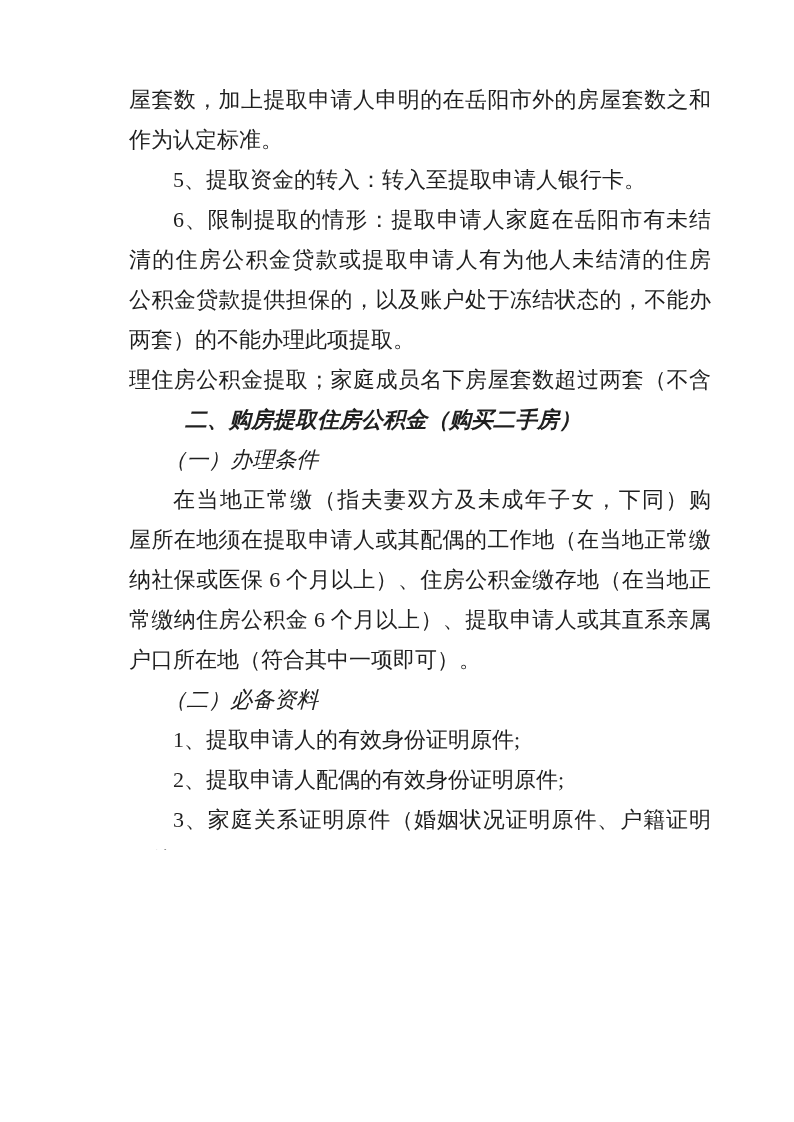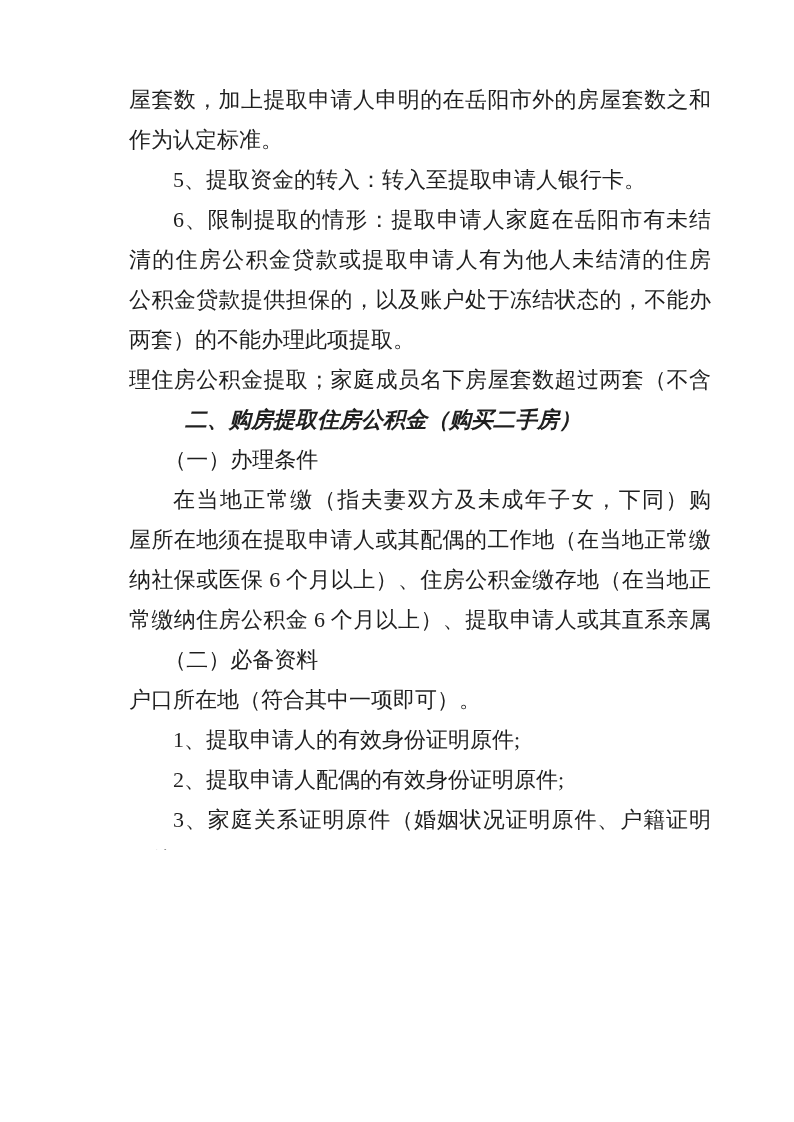--- a/index.html
+++ b/index.html
@@ -33,21 +33,21 @@
   }
   
   .line.fill {
     text-align: justify;
     text-align-last: justify;
     text-justify: inter-character;
   }
   
   .line.pi { text-indent: 2em; }
   
-  .line.pp { text-indent: 1.6em; }
+  .line.pp { text-indent: 1.6em; font-style: italic; }
   
   .line.h  { font-weight: bold; text-indent: 2.55em; font-style: italic; }
   .footer {
     position: absolute;
     left: 0;
     right: 0;
     top: 1016px;
     text-align: right;
     font-family: "DejaVu Sans", "Liberation Sans", sans-serif;
     font-size: 13px;
@@ -69,21 +69,21 @@
       <div class="line p fill">清的住房公积金贷款或提取申请人有为他人未结清的住房</div>
       <div class="line p fill">公积金贷款提供担保的，以及账户处于冻结状态的，不能办</div>
       <div class="line p">两套）的不能办理此项提取。</div>
       <div class="line p fill">理住房公积金提取；家庭成员名下房屋套数超过两套（不含</div>
       <div class="line h">二、购房提取住房公积金（购买二手房）</div>
       <div class="line pp">（一）办理条件</div>
       <div class="line pi fill">在当地正常缴（指夫妻双方及未成年子女，下同）购</div>
       <div class="line p fill">屋所在地须在提取申请人或其配偶的工作地（在当地正常缴</div>
       <div class="line p fill">纳社保或医保 6 个月以上）、住房公积金缴存地（在当地正</div>
       <div class="line p fill">常缴纳住房公积金 6 个月以上）、提取申请人或其直系亲属</div>
+      <div class="line p">户口所在地（符合其中一项即可）。</div>
       <div class="line pp">（二）必备资料</div>
-      <div class="line p">户口所在地（符合其中一项即可）。</div>
       <div class="line pi">1、提取申请人的有效身份证明原件;</div>
       <div class="line pi">2、提取申请人配偶的有效身份证明原件;</div>
       <div class="line pi fill">3、家庭关系证明原件（婚姻状况证明原件、户籍证明</div>
       <div class="line p">原件）;</div>
     </div>
   <div class="footer">29 / 64</div>
 </div>
 
 </body></html>

